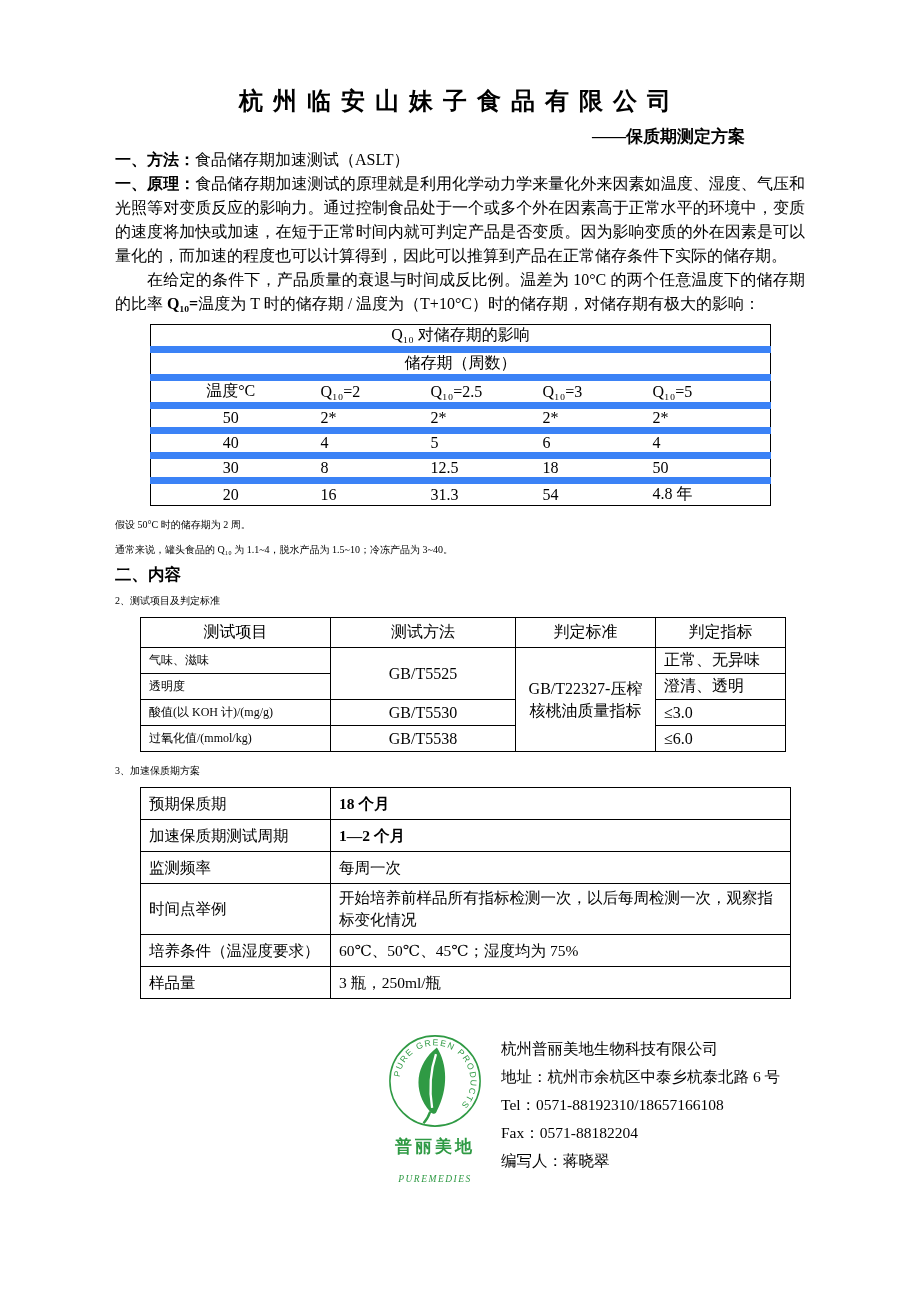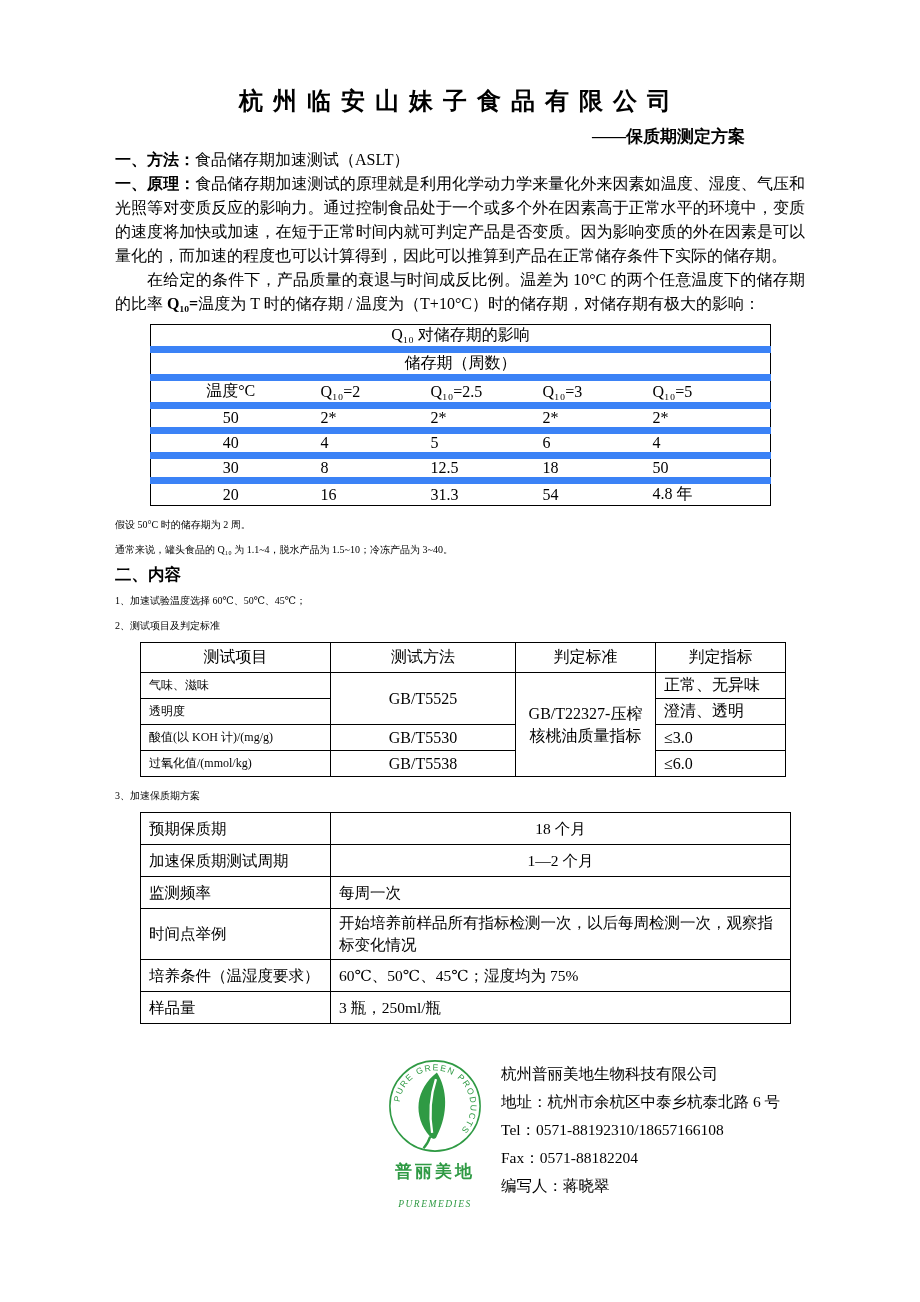--- a/index.html
+++ b/index.html
@@ -37,21 +37,21 @@
   .t2 td { border: 1px solid #000; height: 26px; padding: 2px 6px; }
   .t2 tr.hd td { height: 30px; text-align: center; }
   .t2 td.c { text-align: center; }
   .t2 td.std { line-height: 22px; text-align: center; }
   .t2 td.item { font-size: 12px; padding-left: 8px; }
   .t2 td.ind { padding-left: 8px; }
 
   
   .t3 { width: 650px; margin: 4px 0 0 25px; }
   .t3 td { border: 1px solid #000; height: 32px; padding: 3px 8px; font-size: 15.5px; line-height: 22px; }
-  .vb { font-weight: normal; text-align: center; }
+  .vb { font-weight: bold; }
 
   
   .footer { display: flex; margin: 34px 0 0 270px; }
   .logo { width: 100px; text-align: center; color: #2f9a44; }
   .logo-cn { font-size: 17px; font-weight: bold; letter-spacing: 3px; margin-top: 2px; }
   .logo-en { font-size: 9.5px; letter-spacing: 1.5px; margin-top: 16px; font-style: italic; }
   .finfo { margin-left: 16px; font-size: 15.5px; line-height: 28px; padding-top: 2px; }
 </style>
 </head>
 <body>
@@ -116,21 +116,20 @@
       <td>31.3</td>
       <td>54</td>
       <td>4.8 年</td>
     </tr>
   </tbody>
     </table>
 
   <p class="line">假设 50°C 时的储存期为 2 周。</p>
   <p class="line">通常来说，罐头食品的 Q₁₀ 为 1.1~4，脱水产品为 1.5~10；冷冻产品为 3~40。</p>
   <p class="heading">二、内容</p>
-  <p class="line">1、加速试验温度选择 60℃、50℃、45℃；</p>
   <p class="line">2、测试项目及判定标准</p>
 
   <table class="t2">
     <colgroup>
         <col style="width:190px">
         <col style="width:185px">
         <col style="width:140px">
         <col style="width:130px">
       </colgroup>
     <tbody>

